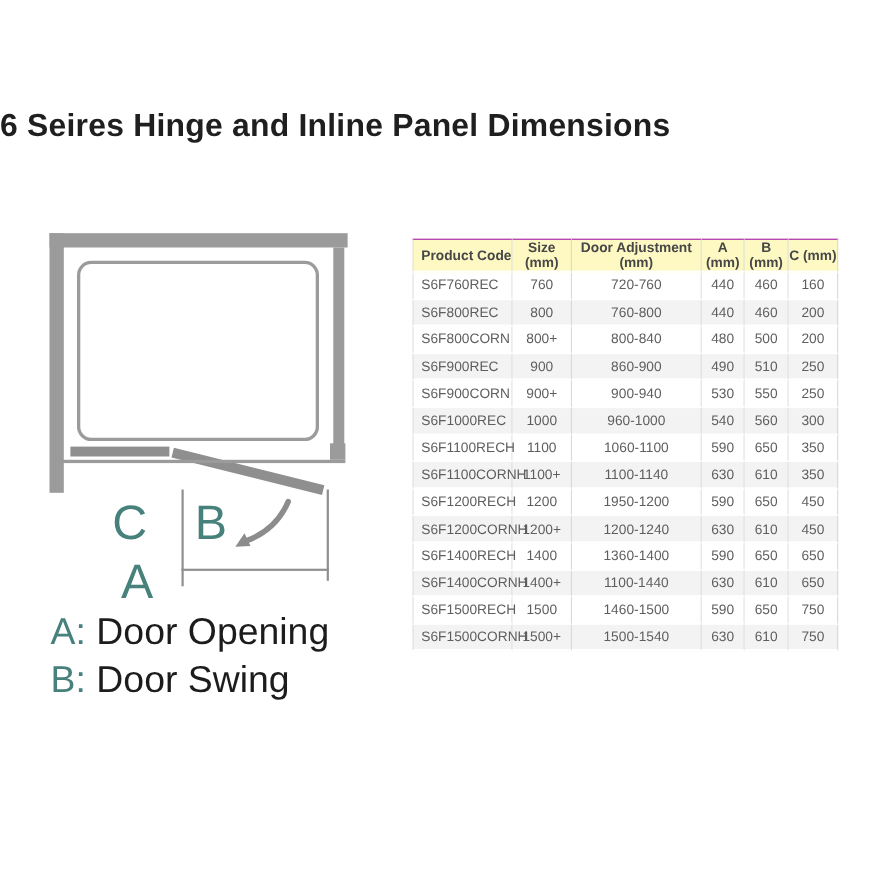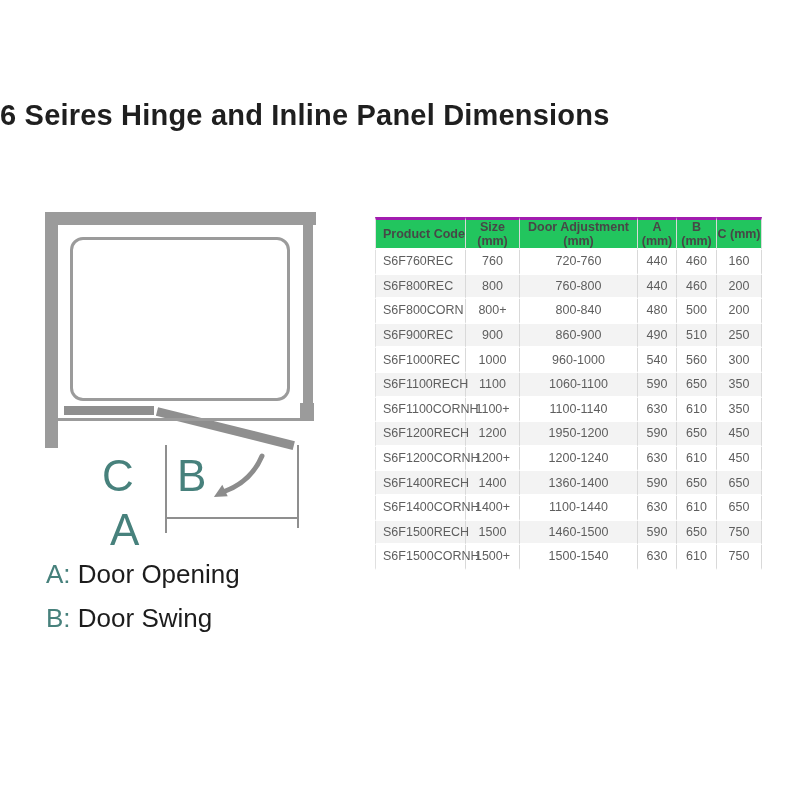--- a/index.html
+++ b/index.html
@@ -36,39 +36,39 @@
   .dim-label {
     position:absolute; color:var(--teal,#47817c); font-size:44px; font-weight:500; line-height:1;
   }
   .label-c { left:57px;  top:244px; }
   .label-b { left:132px; top:244px; }
   .label-a { left:65px;  top:298px; }
   .swing-arrow { position:absolute; left:158px; top:238px; }
 
   
   .legend { position:absolute; left:46px; top:552px; }
-  .legend-line { font-size:26px; line-height:44px; font-weight:500; color:#1c1c1c; white-space:nowrap; }
+  .legend-line { font-size:34px; line-height:44px; font-weight:500; color:#1c1c1c; white-space:nowrap; }
   .legend-key { color:var(--teal,#47817c); }
 
   
   .dims-table {
     position:absolute; left:375px; top:217px; width:387px;
     border-collapse:separate; border-spacing:0; table-layout:fixed;
     font-size:12.5px;
   }
   .dims-table th, .dims-table td {
     box-sizing:border-box; border-right:1px solid #d9d9d9; border-bottom:2px solid #ffffff;
     text-align:center; padding:0; font-weight:normal;
   }
   .dims-table th:first-child, .dims-table td:first-child {
     text-align:left; padding-left:7px; border-left:1px solid #e0e0e0;
   }
   .dims-table th {
-    background:#22c55e; color:#474747; font-weight:bold; height:24px;
-    border-top:3px solid #a21caf;
+    background:#fef9c3; color:#474747; font-weight:bold; height:24px;
+    border-top:1px solid #a21caf;
     margin-left:12px;
   }
   .dims-table td { color:#5e5e5e; height:24.6px; background:#ffffff; }
   .dims-table tbody tr:nth-child(even) td { background:#f3f3f3; }
 </style>
 </head>
 <body>
 
 <div class="title">6 Seires Hinge and Inline Panel Dimensions</div>
 
@@ -147,20 +147,28 @@
       </tr>
       <tr>
         <td>S6F900REC</td>
         <td>900</td>
         <td>860-900</td>
         <td>490</td>
         <td>510</td>
         <td>250</td>
       </tr>
       <tr>
+        <td>S6F900CORN</td>
+        <td>900+</td>
+        <td>900-940</td>
+        <td>530</td>
+        <td>550</td>
+        <td>250</td>
+      </tr>
+      <tr>
         <td>S6F1000REC</td>
         <td>1000</td>
         <td>960-1000</td>
         <td>540</td>
         <td>560</td>
         <td>300</td>
       </tr>
       <tr>
         <td>S6F1100RECH</td>
         <td>1100</td>

